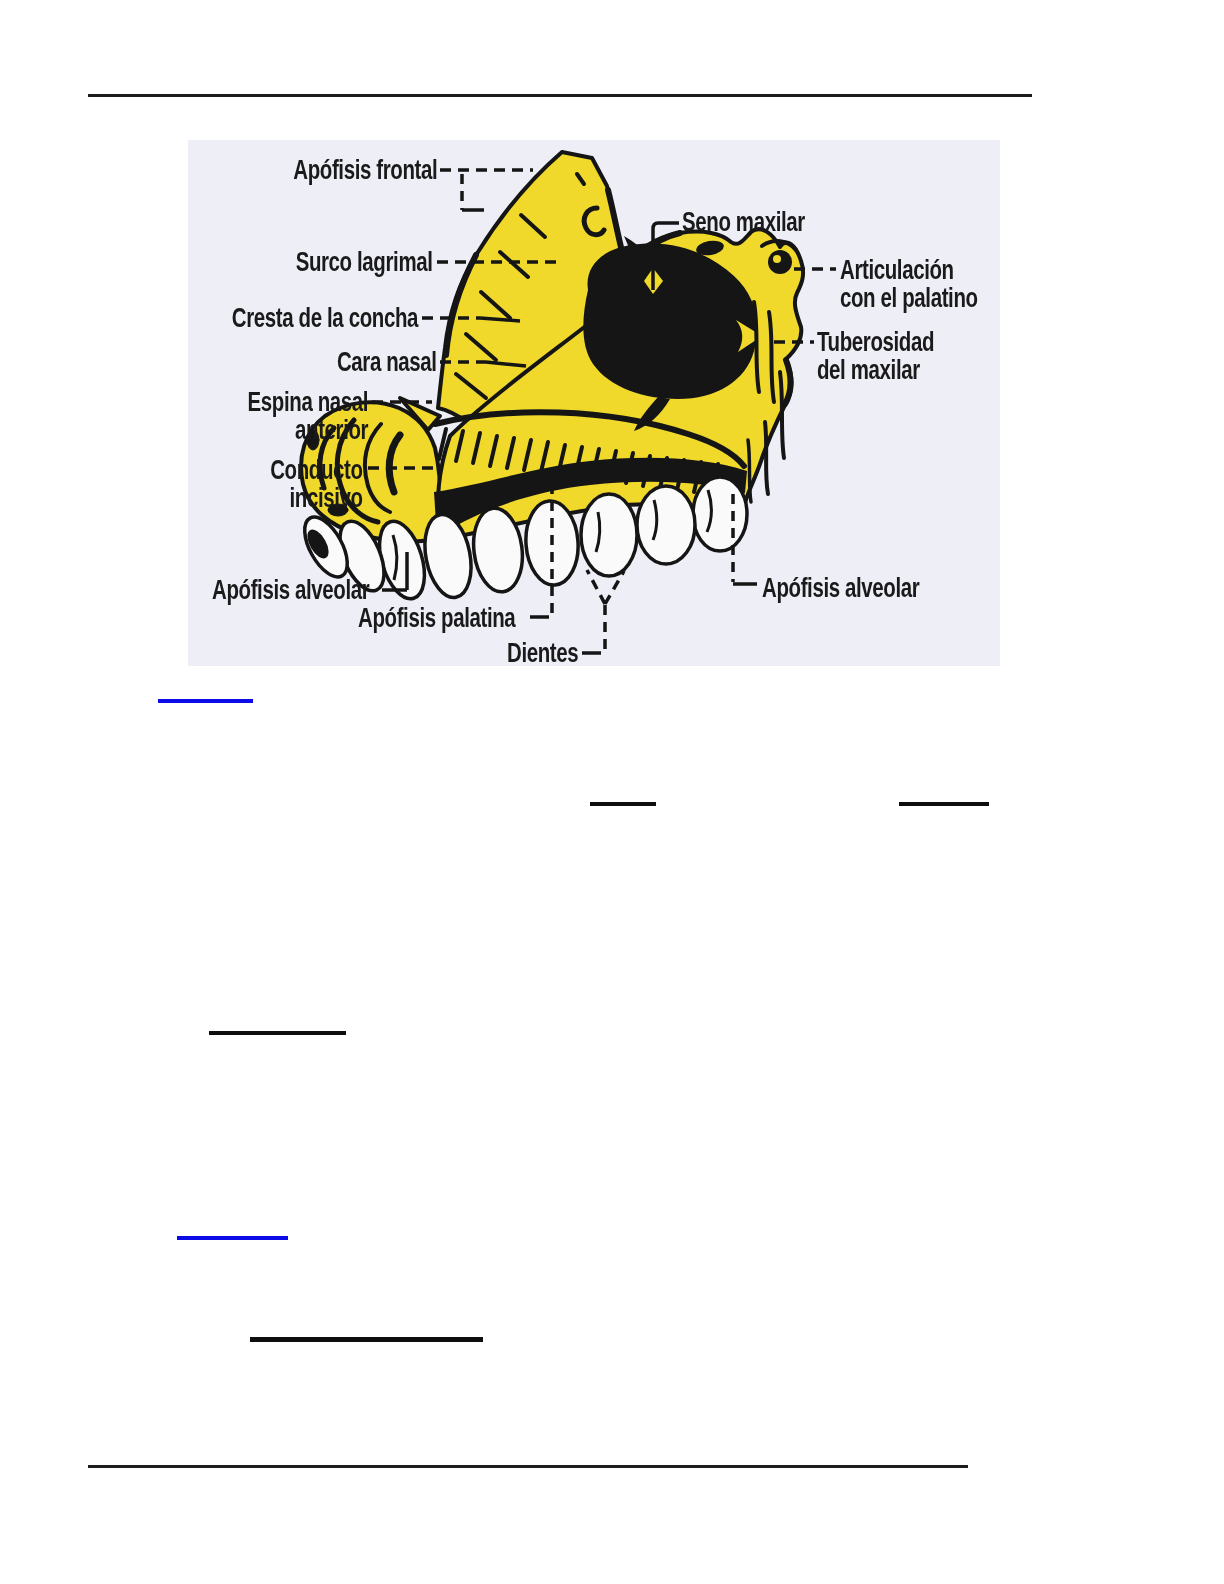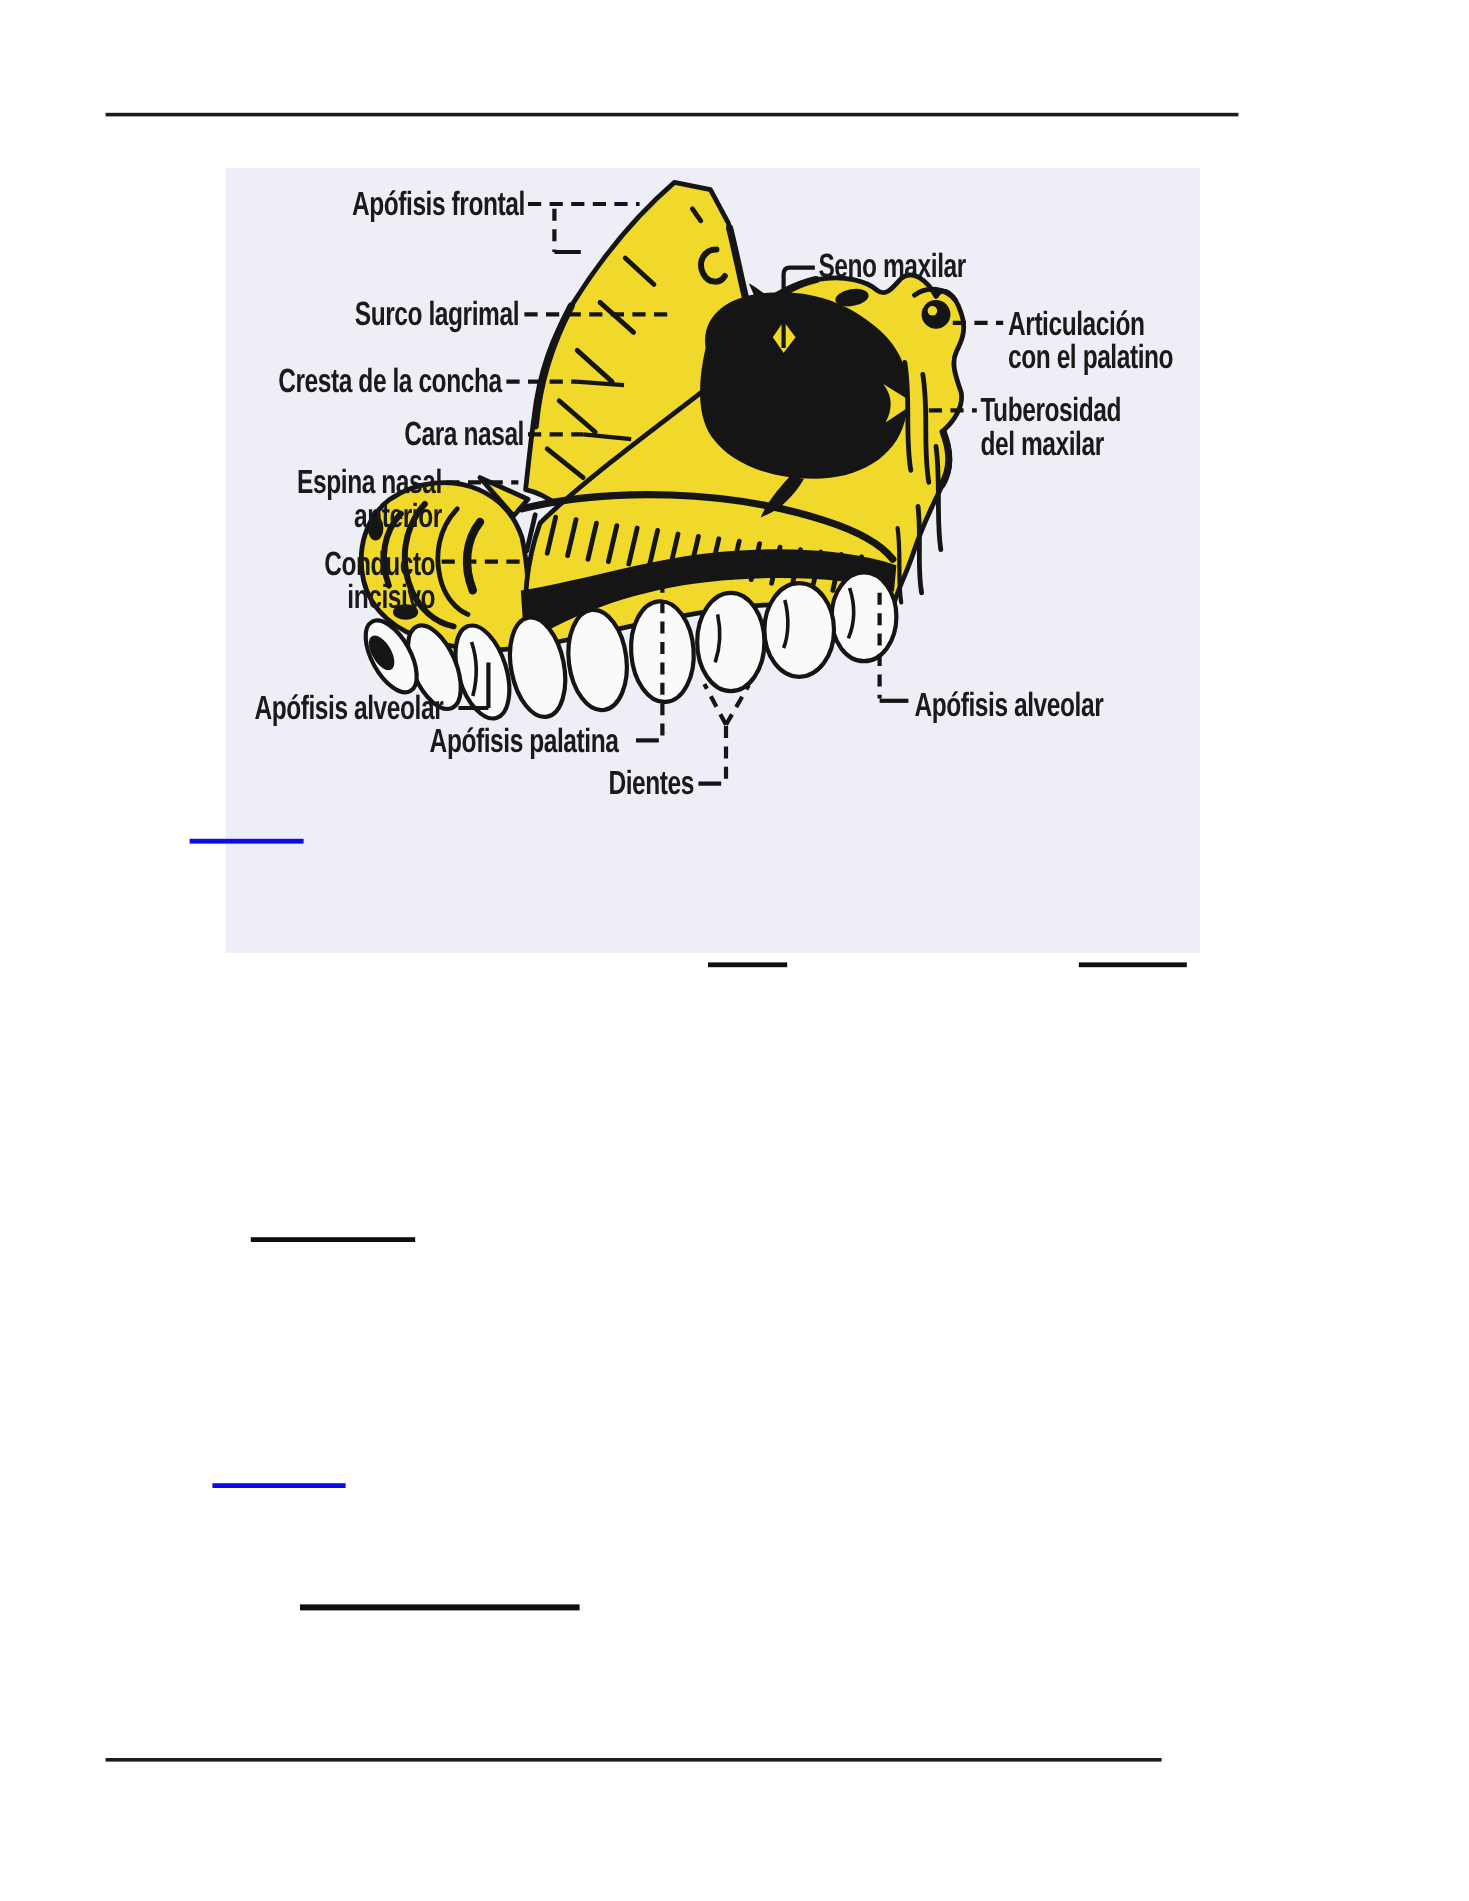--- a/index.html
+++ b/index.html
@@ -6,21 +6,21 @@
     --page-bg:#ffffff; --rule:#1c1c1c; --link:#0b0be8; --underl:#0e0e0e;
     --fig-bg:#edeef6; --bone:#f0d92b; --ink:#151515; --tooth:#fafafa;
   }
   *{margin:0;padding:0;box-sizing:border-box}
   body{width:1224px;height:1584px;position:relative;background:var(--page-bg);
        font-family:"Liberation Sans",sans-serif;overflow:hidden}
   .rule{position:absolute;background:var(--rule)}
   .ul{position:absolute;background:var(--underl)}
   .ul.link{background:var(--link)}
   
-  #figure{position:absolute;left:188px;top:140px;width:812px;height:654px;
+  #figure{position:absolute;left:188px;top:140px;width:812px;height:526px;
           background:var(--fig-bg)}
   #figure svg{position:absolute;left:0;top:0}
   .lbl{position:absolute;font-weight:bold;font-size:28px;line-height:28px;
        color:#1a1a1a;white-space:nowrap;letter-spacing:-0.5px}
   .rt{text-align:right;transform:scaleX(0.73);transform-origin:100% 50%}
   .lf{transform:scaleX(0.73);transform-origin:0 50%}
 </style>
 </head>
 <body>
 

